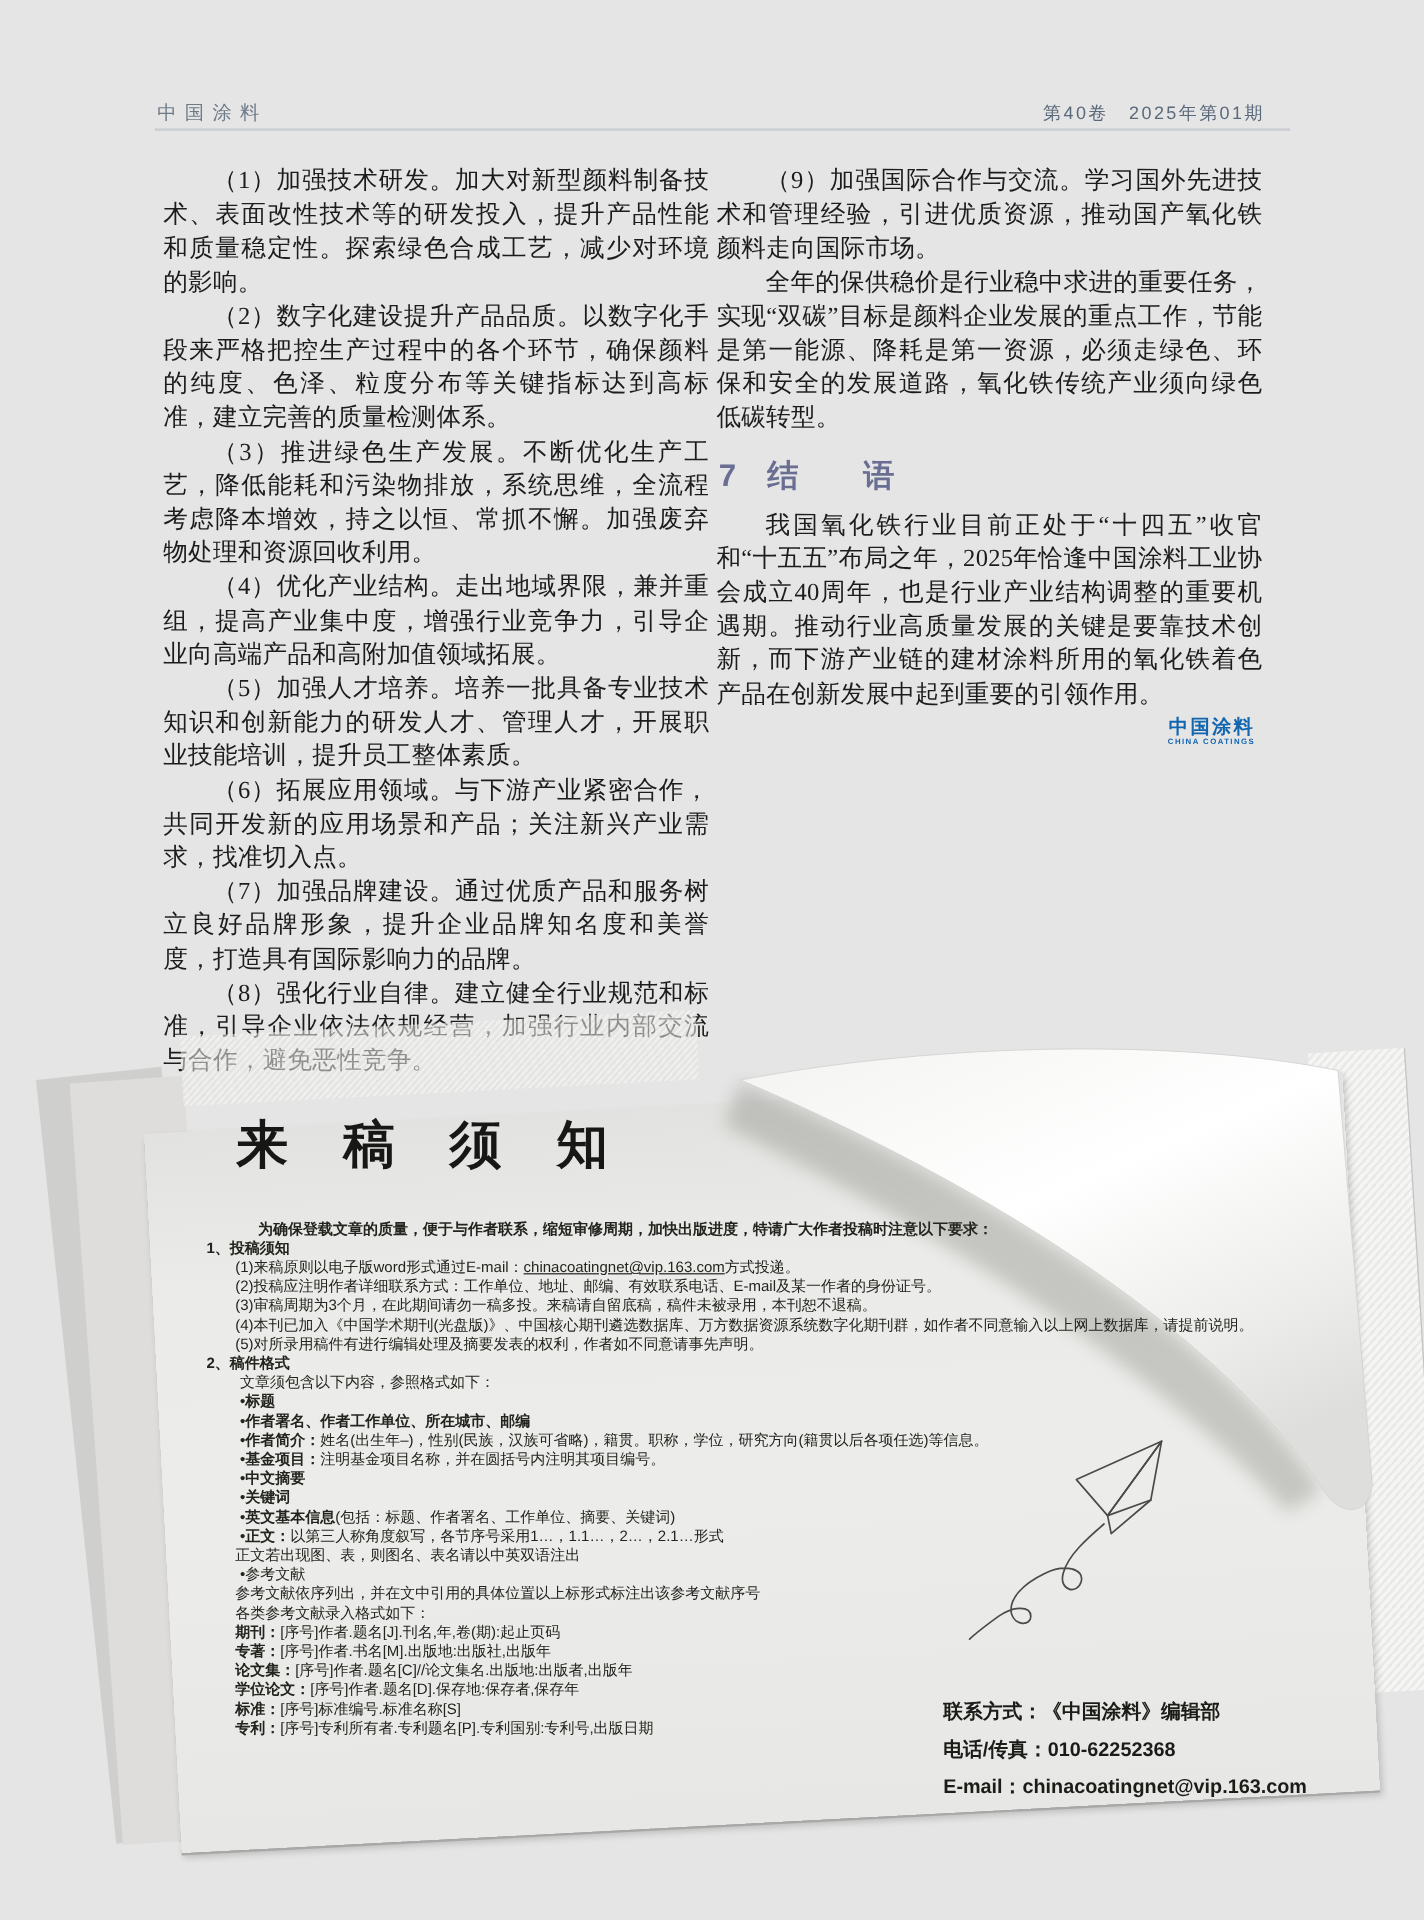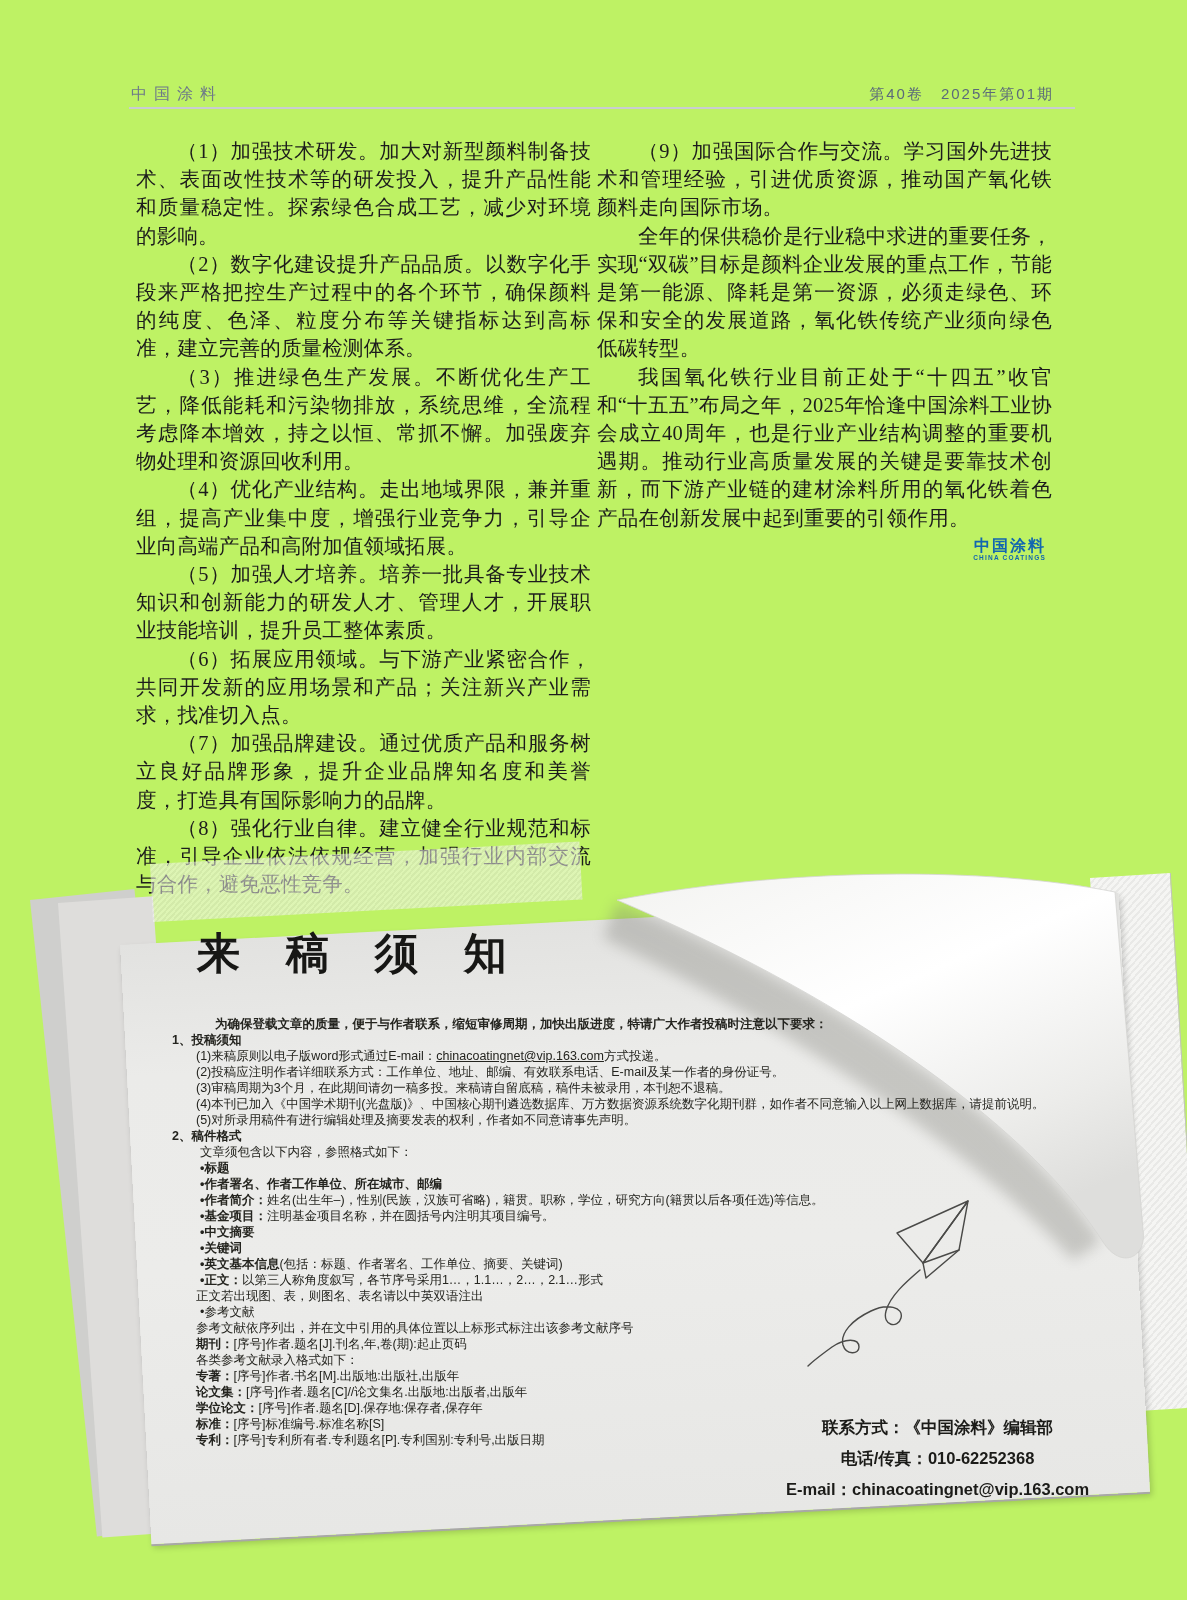--- a/index.html
+++ b/index.html
@@ -1,16 +1,16 @@
 <!DOCTYPE html>
 <html><head>
 <meta charset="utf-8">
 <style>
   html,body{margin:0;padding:0;}
-  .page{position:relative;width:1187px;height:1600px;background:#bef264;overflow:hidden;
+  .page{position:relative;width:1187px;height:1600px;background:#e5e5e5;overflow:hidden;
         font-family:"Liberation Serif","DejaVu Serif",serif;color:#1c1c1c;}
   
   .hdr-left{position:absolute;left:131px;top:84px;font-family:"Liberation Sans","DejaVu Sans",sans-serif;
             font-size:16px;letter-spacing:7px;color:#6e7a88;}
   .hdr-right{position:absolute;right:133px;top:85px;font-family:"Liberation Sans","DejaVu Sans",sans-serif;
              font-size:15px;letter-spacing:2px;color:#5b6a7a;}
   .hdr-rule{position:absolute;left:129px;top:107px;width:946px;height:2px;background:#c9cdd1;}
   
   .col{position:absolute;top:137px;width:455px;}
   .col-left{left:136px;}
@@ -50,21 +50,21 @@
                font-size:12.5px;line-height:16px;color:#24241f;}
   .nl{white-space:nowrap;}
   .nl .lbl{font-weight:bold;}
   .pl-intro{padding-left:55px;font-weight:bold;}
   .pl-head{padding-left:12px;font-weight:bold;}
   .pl-item{padding-left:36px;}
   .pl-bullet{padding-left:40px;}
   .u{text-decoration:underline;}
   .contact{position:absolute;left:786px;top:1412px;z-index:4;
            font-family:"Liberation Sans","DejaVu Sans",sans-serif;
-           font-size:16.5px;font-weight:bold;color:#1b1b18;line-height:31px;text-align:center;}
+           font-size:16.5px;font-weight:bold;color:#1b1b18;line-height:31px;}
   
   .footer{position:absolute;left:131px;top:1500px;display:flex;align-items:stretch;}
   .footer .pageno{font-size:27px;color:#2f6096;align-self:flex-end;margin-right:10px;line-height:1;}
   .footer .vbar{width:3px;background:#2f6096;margin-right:8px;}
   .footer .sec-cn{font-family:"Liberation Sans","DejaVu Sans",sans-serif;font-size:20px;color:#5f6f85;line-height:1.15;}
   .footer .sec-en{font-size:12.5px;color:#6b7c93;line-height:1.3;}
 </style>
 </head>
 <body>
 
@@ -81,20 +81,23 @@
     <p>（4）优化产业结构。走出地域界限，兼并重组，提高产业集中度，增强行业竞争力，引导企业向高端产品和高附加值领域拓展。</p>
     <p>（5）加强人才培养。培养一批具备专业技术知识和创新能力的研发人才、管理人才，开展职业技能培训，提升员工整体素质。</p>
     <p>（6）拓展应用领域。与下游产业紧密合作，共同开发新的应用场景和产品；关注新兴产业需求，找准切入点。</p>
     <p>（7）加强品牌建设。通过优质产品和服务树立良好品牌形象，提升企业品牌知名度和美誉度，打造具有国际影响力的品牌。</p>
     <p>（8）强化行业自律。建立健全行业规范和标准，引导企业依法依规经营，加强行业内部交流与合作，避免恶性竞争。</p>
   </div>
 
   <div class="col col-right">
     <p>（9）加强国际合作与交流。学习国外先进技术和管理经验，引进优质资源，推动国产氧化铁颜料走向国际市场。</p>
     <p>全年的保供稳价是行业稳中求进的重要任务，实现“双碳”目标是颜料企业发展的重点工作，节能是第一能源、降耗是第一资源，必须走绿色、环保和安全的发展道路，氧化铁传统产业须向绿色低碳转型。</p>
+    <div class="sec-heading">
+      <span class="num">7</span><span class="ttl">结　语</span>
+    </div>
     <p>我国氧化铁行业目前正处于“十四五”收官和“十五五”布局之年，2025年恰逢中国涂料工业协会成立40周年，也是行业产业结构调整的重要机遇期。推动行业高质量发展的关键是要靠技术创新，而下游产业链的建材涂料所用的氧化铁着色产品在创新发展中起到重要的引领作用。</p>
     <div class="logo-block">
       <div class="logo-cn">中国涂料</div>
       <div class="logo-en">CHINA COATINGS</div>
     </div>
   </div>
 
   <div class="sheet-back1"></div>
   <div class="sheet-back2"></div>
   <div class="hatch-tl"></div>
@@ -135,22 +138,22 @@
     <div class="nl pl-bullet"><span class="lbl">•作者署名、作者工作单位、所在城市、邮编</span><span></span></div>
     <div class="nl pl-bullet"><span class="lbl">•作者简介：</span><span>姓名(出生年–)，性别(民族，汉族可省略)，籍贯。职称，学位，研究方向(籍贯以后各项任选)等信息。</span></div>
     <div class="nl pl-bullet"><span class="lbl">•基金项目：</span><span>注明基金项目名称，并在圆括号内注明其项目编号。</span></div>
     <div class="nl pl-bullet"><span class="lbl">•中文摘要</span><span></span></div>
     <div class="nl pl-bullet"><span class="lbl">•关键词</span><span></span></div>
     <div class="nl pl-bullet"><span class="lbl">•英文基本信息</span><span>(包括：标题、作者署名、工作单位、摘要、关键词)</span></div>
     <div class="nl pl-bullet"><span class="lbl">•正文：</span><span>以第三人称角度叙写，各节序号采用1…，1.1…，2…，2.1…形式</span></div>
     <div class="nl pl-item">正文若出现图、表，则图名、表名请以中英双语注出</div>
     <div class="nl pl-bullet lbl">•参考文献</div>
     <div class="nl pl-item">参考文献依序列出，并在文中引用的具体位置以上标形式标注出该参考文献序号</div>
+    <div class="nl pl-item">各类参考文献录入格式如下：</div>
     <div class="nl pl-item"><span class="lbl">期刊：</span><span>[序号]作者.题名[J].刊名,年,卷(期):起止页码</span></div>
-    <div class="nl pl-item">各类参考文献录入格式如下：</div>
     <div class="nl pl-item"><span class="lbl">专著：</span><span>[序号]作者.书名[M].出版地:出版社,出版年</span></div>
     <div class="nl pl-item"><span class="lbl">论文集：</span><span>[序号]作者.题名[C]//论文集名.出版地:出版者,出版年</span></div>
     <div class="nl pl-item"><span class="lbl">学位论文：</span><span>[序号]作者.题名[D].保存地:保存者,保存年</span></div>
     <div class="nl pl-item"><span class="lbl">标准：</span><span>[序号]标准编号.标准名称[S]</span></div>
     <div class="nl pl-item"><span class="lbl">专利：</span><span>[序号]专利所有者.专利题名[P].专利国别:专利号,出版日期</span></div>
   </div>
 
   <div class="contact">
     <div>联系方式：《中国涂料》编辑部</div>
     <div><span>电话/传真：</span><span>010-62252368</span></div>

